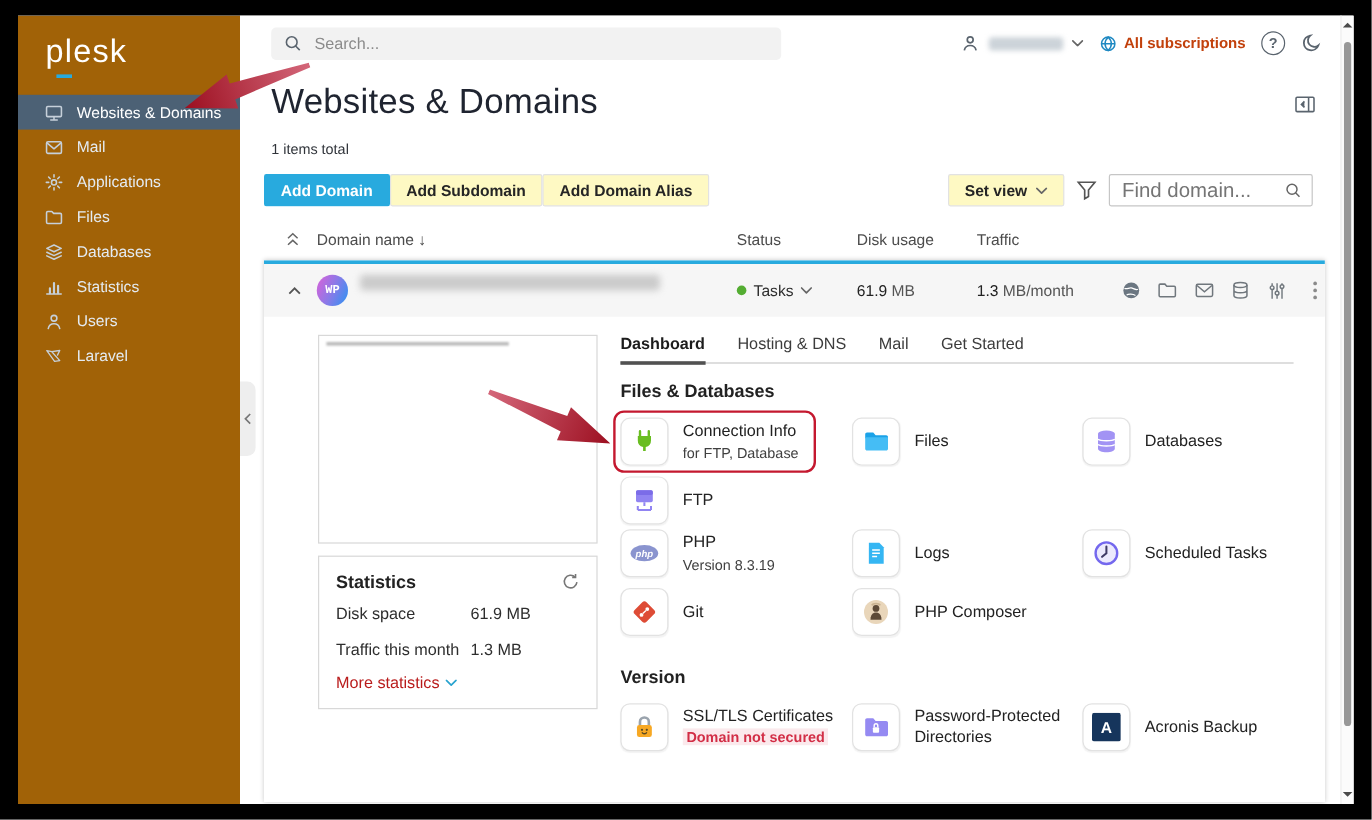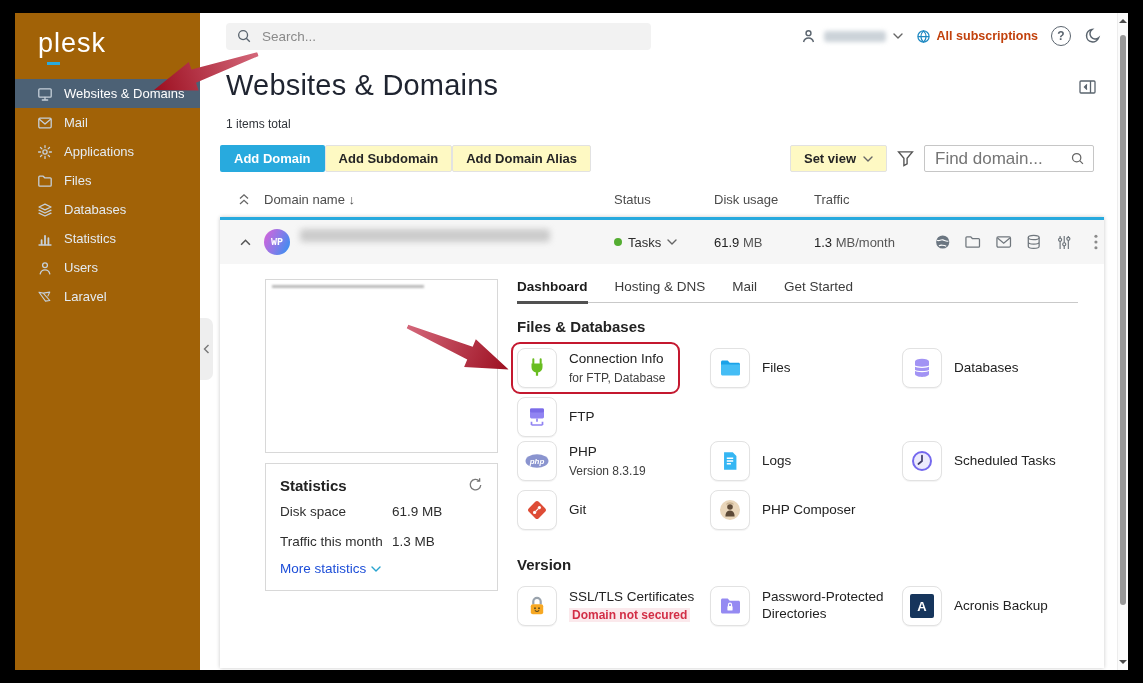--- a/index.html
+++ b/index.html
@@ -72,21 +72,21 @@
   .card-b{background:#fff;display:flex;padding:15px 26px 40px 45px;gap:19px;}
   .leftcol{width:233px;flex:none;}
   .preview{height:172px;border:1px solid #d8d8d8;background:#fff;position:relative;cursor:pointer;}
   .blurline{position:absolute;left:6px;top:5px;width:152px;height:3px;background:#777;opacity:.5;filter:blur(1px);}
   .statbox{margin-top:10px;border:1px solid #d8d8d8;padding:13px 14px 14px;}
   .statbox .t{display:flex;justify-content:space-between;align-items:flex-start;}
   .statbox .tt{font-size:15px;font-weight:bold;color:#222;}
   .srow{display:flex;margin-top:10px;font-size:13.5px;color:#2e2e2e;}
   .srow .l{width:112px;flex:none;}
   .srow+.srow{margin-top:15px;}
-  .more{margin-top:12px;color:#1d4ed8;font-size:13.5px;display:flex;gap:5px;align-items:center;cursor:pointer;}
+  .more{margin-top:12px;color:#b91c1c;font-size:13.5px;display:flex;gap:5px;align-items:center;cursor:pointer;}
 
   .rightcol{flex:1;min-width:0;}
   .tabs{display:flex;gap:27px;border-bottom:1px solid #c9c9c9;}
   .tab{font-size:13.5px;color:#3c3c3c;padding-bottom:7px;cursor:pointer;}
   .tab.active{color:#1c1c1c;font-weight:bold;border-bottom:3px solid #515151;margin-bottom:-2px;}
   .sect-title{font-size:15px;font-weight:bold;color:#222;margin:15px 0 11px;}
   .sect-title.gap{margin-top:24px;}
   .tgrid{display:grid;grid-template-columns:193px 192px 1fr;row-gap:5px;}
   .tool{display:flex;align-items:center;gap:12px;min-height:44px;cursor:pointer;}
   .tic{width:38px;height:38px;border:1px solid #e2e2e2;border-radius:8px;background:#fff;display:flex;align-items:center;

